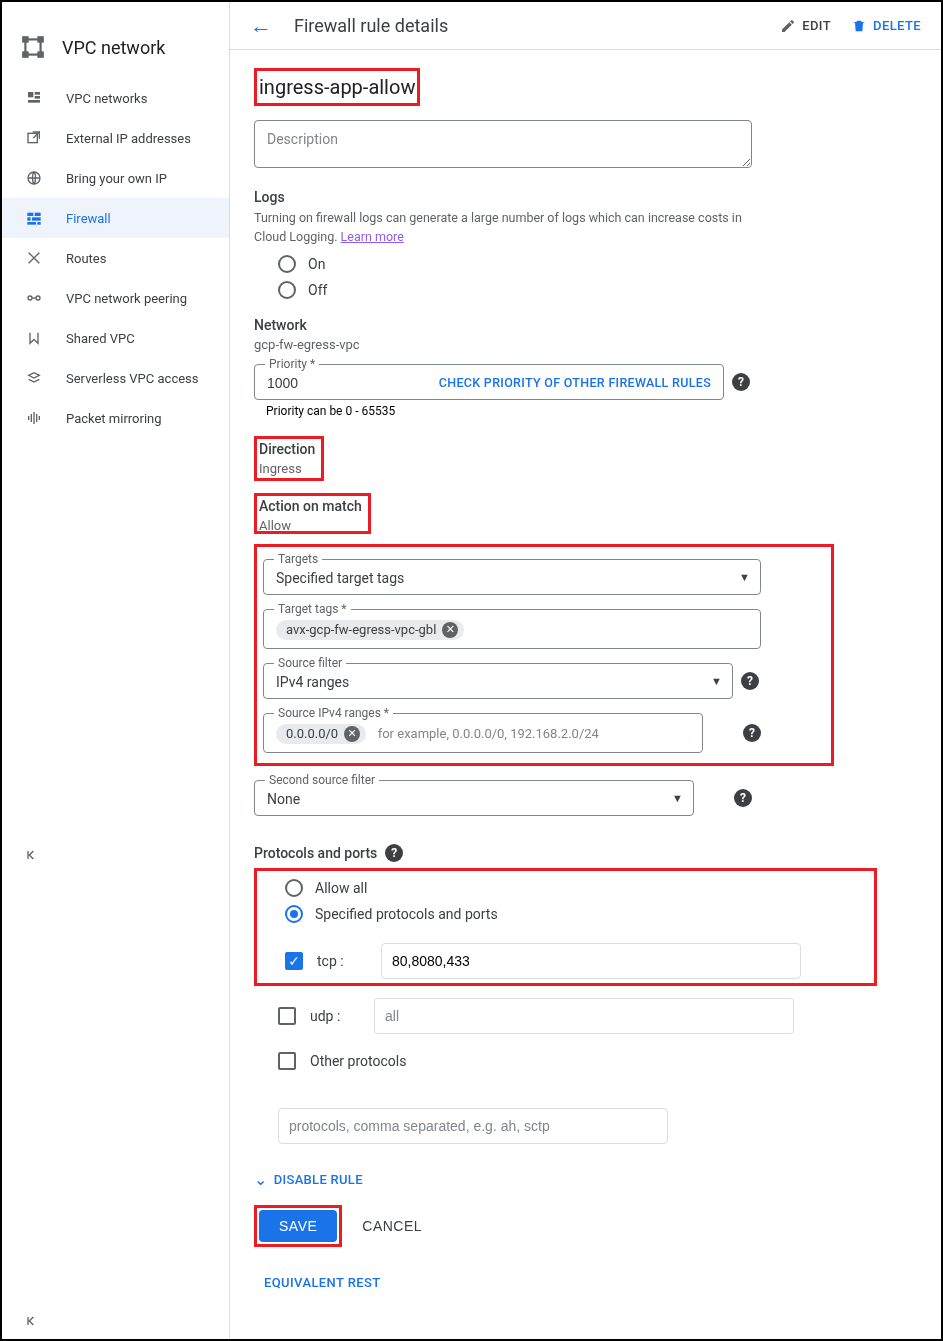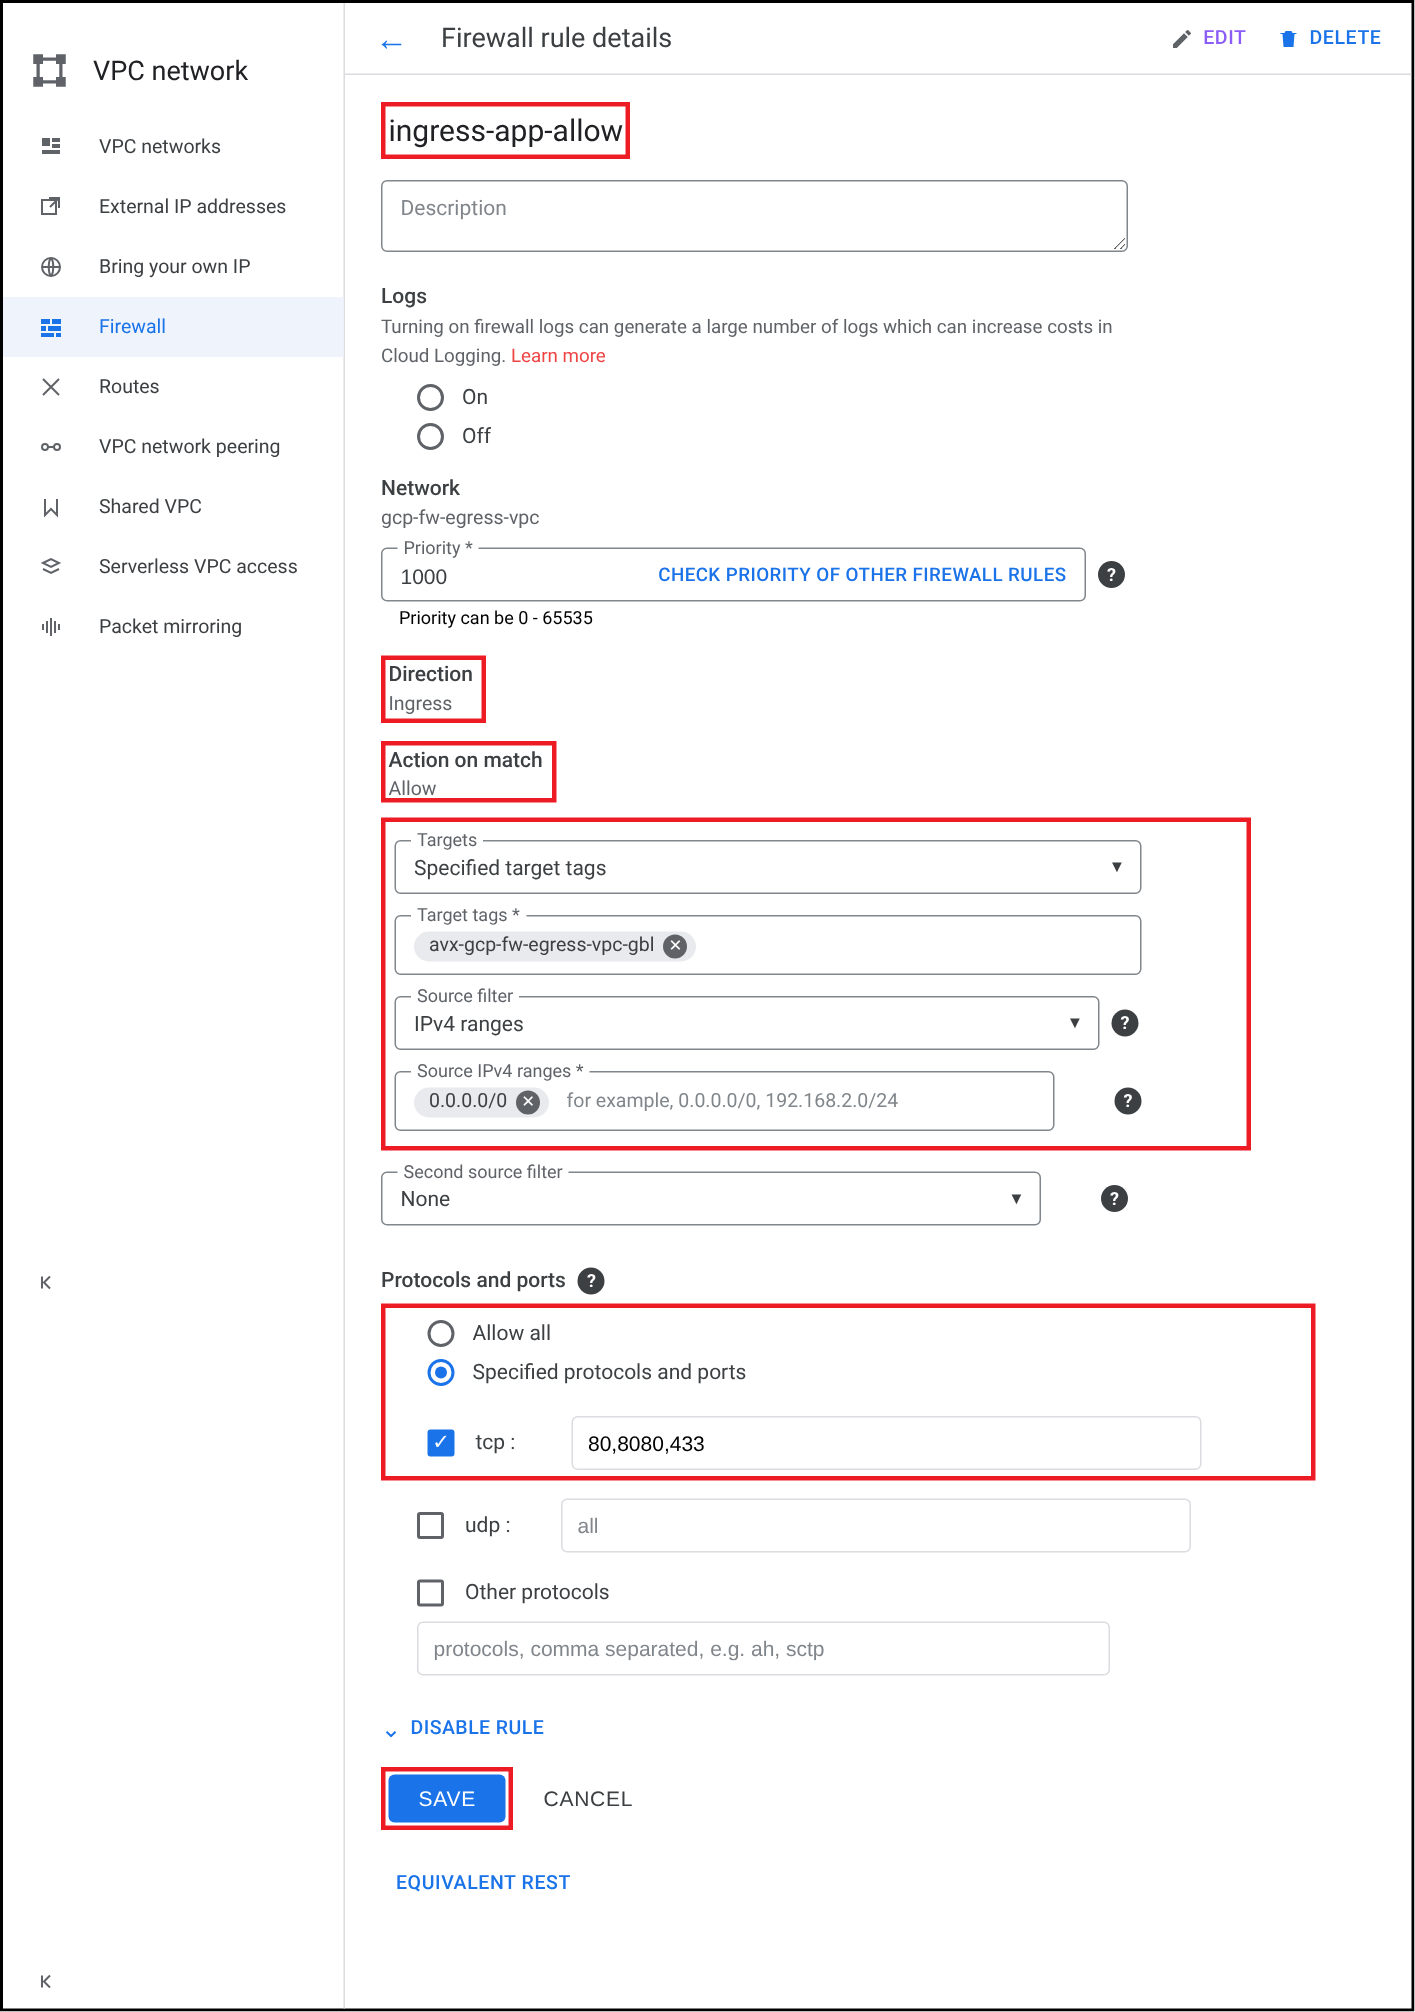--- a/index.html
+++ b/index.html
@@ -88,21 +88,21 @@
 }
 .top-action {
   display: flex;
   align-items: center;
   font-size: 13px;
   font-weight: 500;
   letter-spacing: 0.4px;
   margin-left: 20px;
   cursor: pointer;
 }
-.top-action.edit { color: #8b5cf6; }
+.top-action.edit { color: #404040; }
 .top-action.delete { color: #1a73e8; }
 .top-action svg, .top-action .icon { margin-right: 6px; }
 .content {
   padding: 18px 24px 24px 24px;
 }
 .rule-name {
   font-size: 20px;
   color: #202124;
   padding: 4px 2px;
 }
@@ -126,21 +126,21 @@
   font-weight: 500;
   color: #3c4043;
   margin-bottom: 4px;
 }
 .section-sub {
   font-size: 12.5px;
   color: #5f6368;
   max-width: 500px;
   line-height: 1.5;
 }
-.link { color: #ef4444; cursor: pointer; }
+.link { color: #8b5cf6; text-decoration: underline; cursor: pointer; }
 .radio-row {
   display: flex;
   align-items: center;
   margin-top: 8px;
   font-size: 14px;
   padding-left: 24px;
 }
 .radio-outer {
   width: 18px; height: 18px;
   border: 2px solid #5f6368;
@@ -214,21 +214,21 @@
 .checkbox {
   width: 18px; height: 18px; border: 2px solid #5f6368; border-radius: 2px;
   margin-right: 14px; display: flex; align-items: center; justify-content: center;
 }
 .checkbox.checked { background: #1a73e8; border-color: #1a73e8; color: #fff; font-size: 14px; }
 .port-input {
   border: 1px solid #dadce0; border-radius: 4px;
   height: 36px; padding: 0 10px; font-size: 14px; width: 420px;
 }
 .port-input::placeholder { color: #80868b; }
-.port-input.wide { width: 462px; }
+.port-input.wide { width: 390px; margin-top: 28px; }
 .port-row { display: flex; align-items: center; margin-top: 12px; margin-left: 24px; }
 .port-label { width: 64px; font-size: 14px; }
 .disable-link {
   color: #1a73e8; font-size: 13px; font-weight: 500; letter-spacing: 0.3px;
   display: flex; align-items: center; margin-top: 26px; cursor: pointer;
 }
 .disable-link .chev { margin-right: 6px; font-size: 16px; }
 .actions { display: flex; align-items: center; gap: 20px; margin-top: 16px; }
 .btn-primary {
   background: #1a73e8; color: #fff; border: none; border-radius: 4px;

